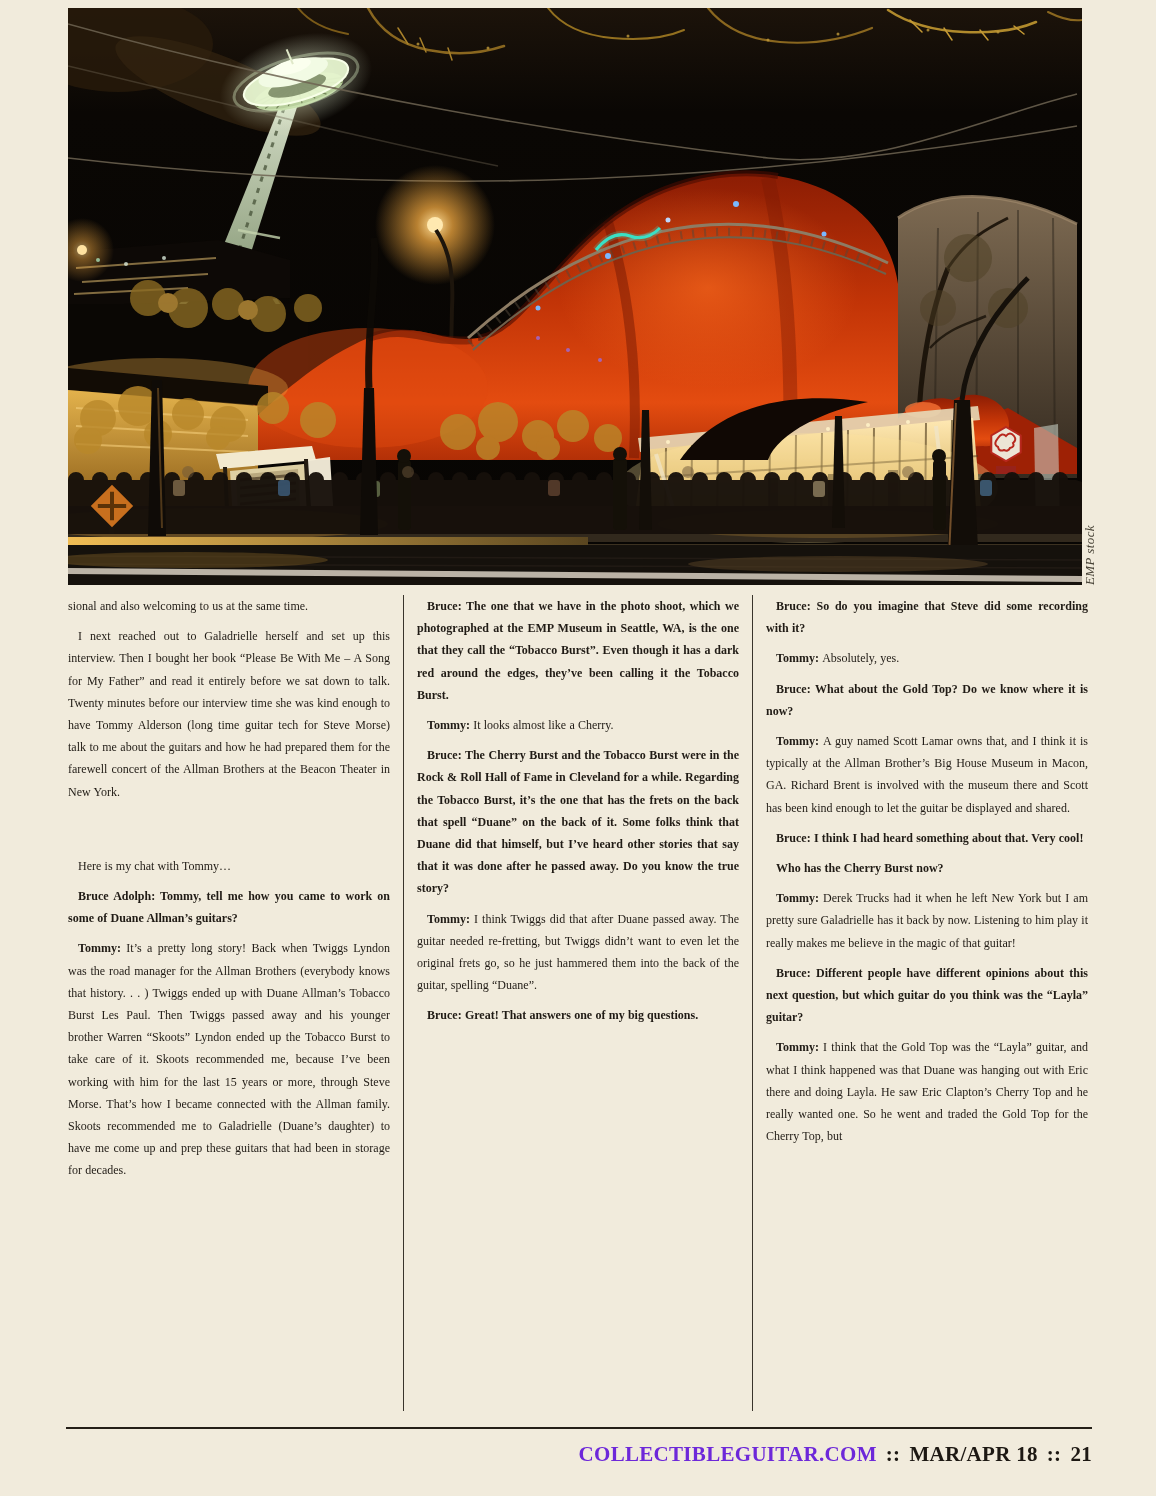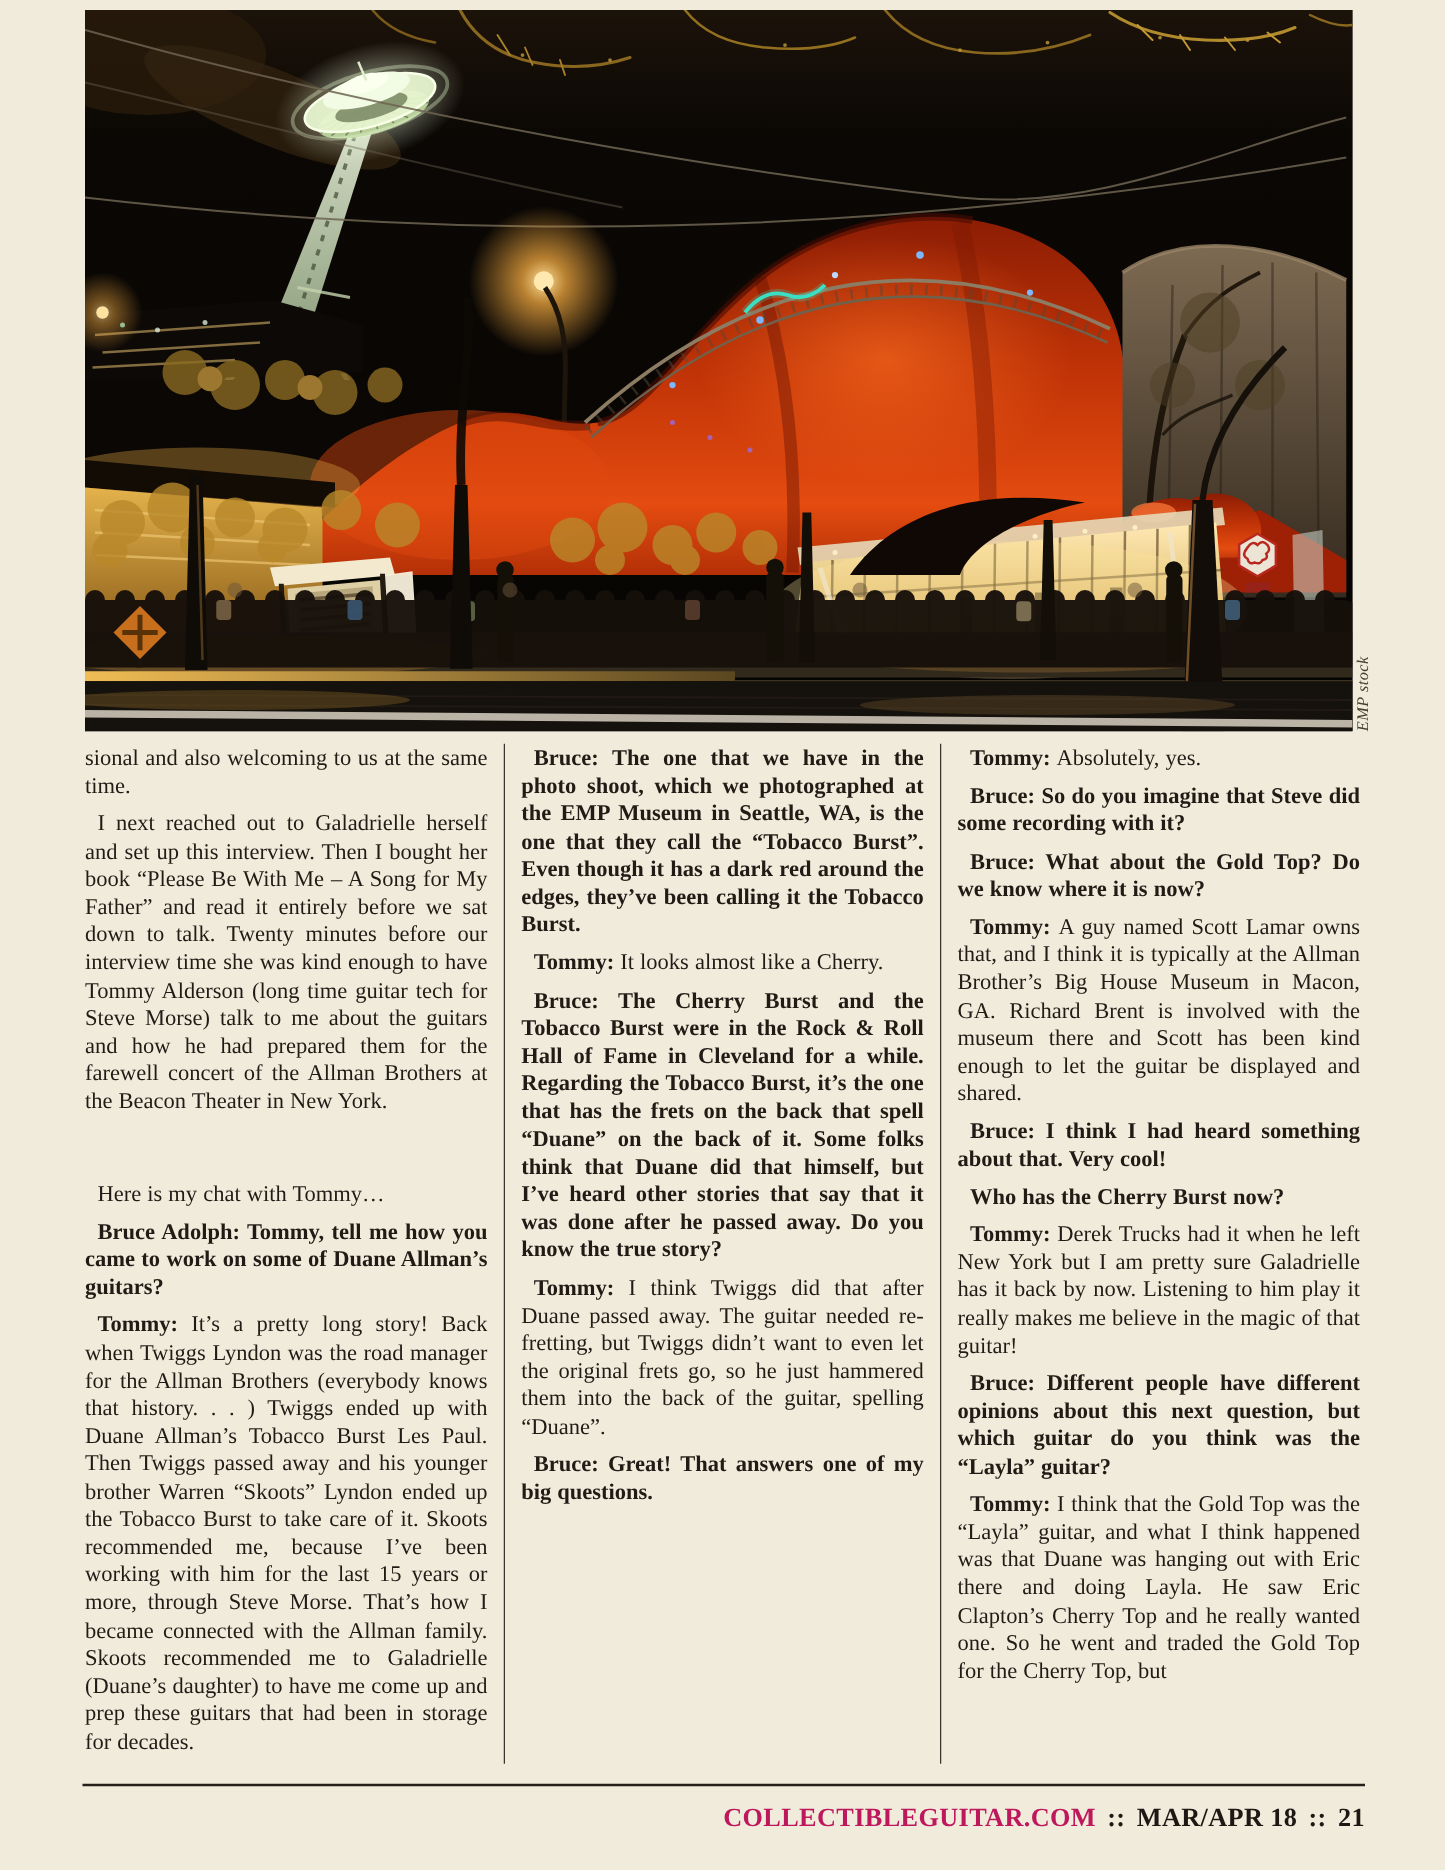--- a/index.html
+++ b/index.html
@@ -22,36 +22,36 @@
     white-space:nowrap;
   }
   .article{
     position:absolute;left:68px;top:593px;width:1020px;height:826px;
     display:flex;overflow:hidden;
   }
   .col{flex:1 1 0;overflow:hidden;}
   .vrule{width:1px;background:#3a342c;margin:2px 13px 8px 13px;}
   .para{
     margin:8px 0 0 0;
-    font-size:18px;line-height:22.2px;
+    font-size:12px;line-height:22.2px;
     text-align:justify;color:#201b15;text-indent:10px;
     word-spacing:.02em;
   }
   .col .para:first-child{margin-top:2px;}
   .para.q{font-weight:bold;}
   .para.no-indent{text-indent:0;}
   .para.gap-before{margin-top:52px;}
   .para b{font-weight:bold;}
   .footer{position:absolute;left:66px;top:1427px;width:1026px;}
   .footer-rule{height:2px;background:#241f18;}
   .footer-text{
     text-align:right;font-weight:bold;font-size:21px;
     padding-top:13px;color:#1d1813;letter-spacing:.3px;
   }
-  .footer-text .site{color:#be185d;font-family:Liberation Serif, serif;}
+  .footer-text .site{color:#6d28d9;font-family:Liberation Serif, serif;}
   .footer-text .sep{margin:0 9px;color:#1d1813;}
 </style>
 </head>
 <body>
 
 <figure class="photo">
 <svg viewBox="0 0 1014 577" preserveAspectRatio="none">
   <defs>
     <linearGradient id="skyGrad" x1="0" y1="0" x2="0" y2="1">
       <stop offset="0" stop-color="#1c130a"></stop>
@@ -356,22 +356,22 @@
   <div class="vrule"></div>
   <section class="col">
       <p class="para q">Bruce: The one that we have in the photo shoot, which we photographed at the EMP Museum in Seattle, WA, is the one that they call the “Tobacco Burst”. Even though it has a dark red around the edges, they’ve been calling it the Tobacco Burst.</p>
       <p class="para"><b>Tommy: </b>It looks almost like a Cherry.</p>
       <p class="para q">Bruce: The Cherry Burst and the Tobacco Burst were in the Rock &amp; Roll Hall of Fame in Cleveland for a while. Regarding the Tobacco Burst, it’s the one that has the frets on the back that spell “Duane” on the back of it. Some folks think that Duane did that himself, but I’ve heard other stories that say that it was done after he passed away. Do you know the true story?</p>
       <p class="para"><b>Tommy: </b>I think Twiggs did that after Duane passed away. The guitar needed re-fretting, but Twiggs didn’t want to even let the original frets go, so he just hammered them into the back of the guitar, spelling “Duane”.</p>
       <p class="para q">Bruce: Great! That answers one of my big questions.</p>
     </section>
   <div class="vrule"></div>
   <section class="col">
+      <p class="para q">Bruce: So do you imagine that Steve did some recording with it?</p>
       <p class="para"><b>Tommy: </b>Absolutely, yes.</p>
-      <p class="para q">Bruce: So do you imagine that Steve did some recording with it?</p>
       <p class="para q">Bruce: What about the Gold Top? Do we know where it is now?</p>
       <p class="para"><b>Tommy: </b>A guy named Scott Lamar owns that, and I think it is typically at the Allman Brother’s Big House Museum in Macon, GA. Richard Brent is involved with the museum there and Scott has been kind enough to let the guitar be displayed and shared.</p>
       <p class="para q">Bruce: I think I had heard something about that. Very cool!</p>
       <p class="para q">Who has the Cherry Burst now?</p>
       <p class="para"><b>Tommy: </b>Derek Trucks had it when he left New York but I am pretty sure Galadrielle has it back by now. Listening to him play it really makes me believe in the magic of that guitar!</p>
       <p class="para q">Bruce: Different people have different opinions about this next question, but which guitar do you think was the “Layla” guitar?</p>
       <p class="para"><b>Tommy: </b>I think that the Gold Top was the “Layla” guitar, and what I think happened was that Duane was hanging out with Eric there and doing Layla. He saw Eric Clapton’s Cherry Top and he really wanted one. So he went and traded the Gold Top for the Cherry Top, but</p>
     </section>
 </main>
 

